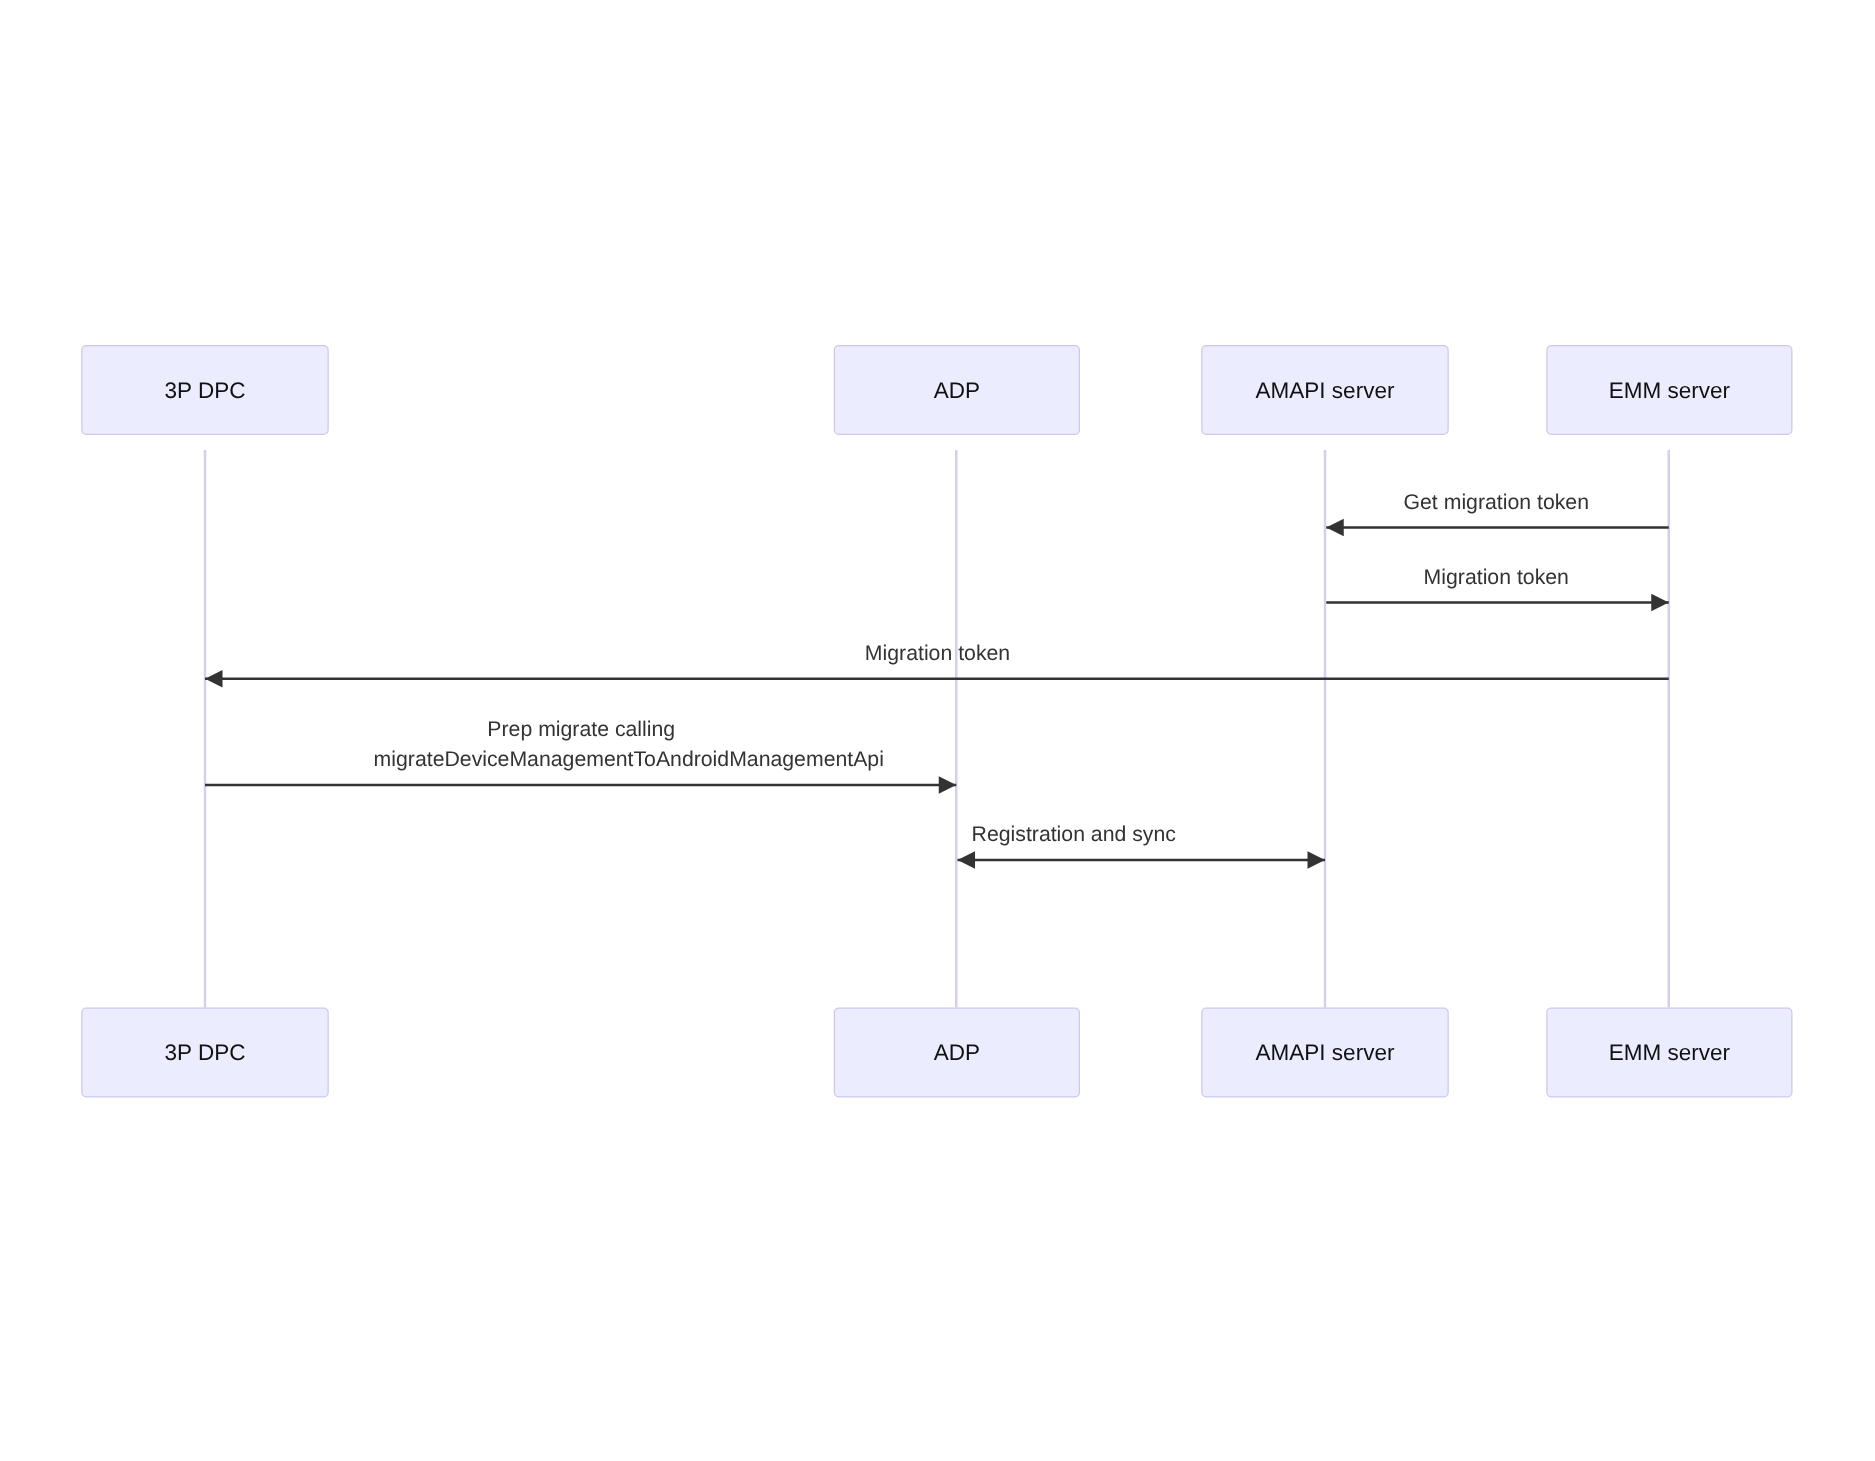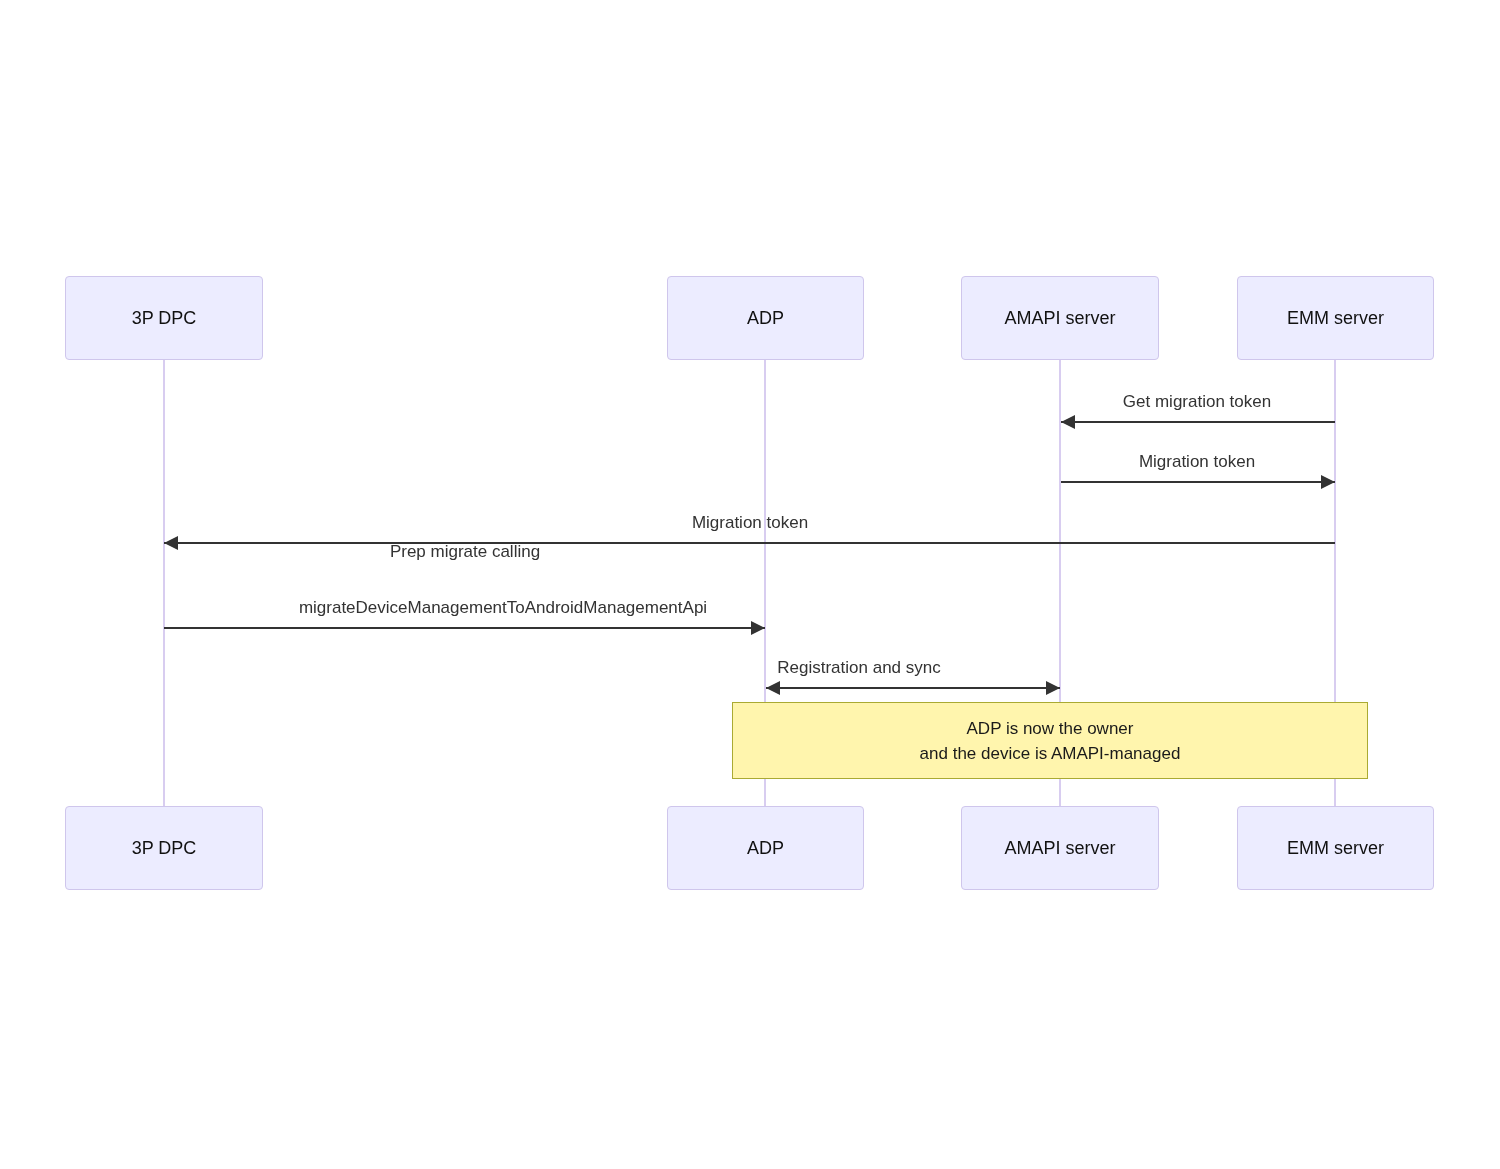--- a/index.html
+++ b/index.html
@@ -6,21 +6,21 @@
   .canvas {
     position: relative;
     width: 1500px;
     height: 1169px;
     background: #ffffff;
     font-family: "Liberation Sans", sans-serif;
     overflow: hidden;
   }
   .actor {
     position: absolute;
-    height: 84px;
+    height: 72px;
     background: var(--actor-fill, #ECECFF);
     border: 1px solid var(--actor-border, #cfc6ec);
     border-radius: 4px;
     display: flex;
     align-items: center;
     justify-content: center;
     font-size: 18px;
     color: var(--actor-text, #111111);
     box-sizing: border-box;
     text-align: right;
@@ -108,37 +108,33 @@
     <div class="arrow-right" style="left:1321px; top:475px;"></div>
   </div>
 
   <div>
     <div class="msg-label" style="left:750px; top:511px;">Migration token</div>
     <div class="msg-line" style="left:164px; top:542px; width:1171px;"></div>
     <div class="arrow-left" style="left:164px; top:536px;"></div>
   </div>
 
   <div>
-    <div class="msg-label" style="left:465px; top:540px;">Prep migrate calling</div>
+    <div class="msg-label" style="left:465px; top:572px;">Prep migrate calling</div>
     <div class="msg-label" style="left:465px; top:596px;margin-left:38px;">migrateDeviceManagementToAndroidManagementApi</div>
     <div class="msg-line" style="left:164px; top:627px; width:601px;"></div>
     <div class="arrow-right" style="left:751px; top:621px;"></div>
   </div>
 
   <div>
     <div class="msg-label" style="left:859px; top:656px;">Registration and sync</div>
     <div class="msg-line" style="left:766px; top:687px; width:294px;"></div>
     <div class="arrow-left" style="left:766px; top:681px;"></div>
     <div class="arrow-right" style="left:1046px; top:681px;"></div>
   </div>
 
-  <div class="note">
-    <span>ADP is now the owner</span>
-    <span>and the device is AMAPI-managed</span>
-  </div>
 
   <div class="actor" style="left:65px; top:806px; width:198px;">
     <span>3P DPC</span>
   </div>
   <div class="actor" style="left:667px; top:806px; width:197px;">
     <span>ADP</span>
   </div>
   <div class="actor" style="left:961px; top:806px; width:198px;">
     <span>AMAPI server</span>
   </div>

